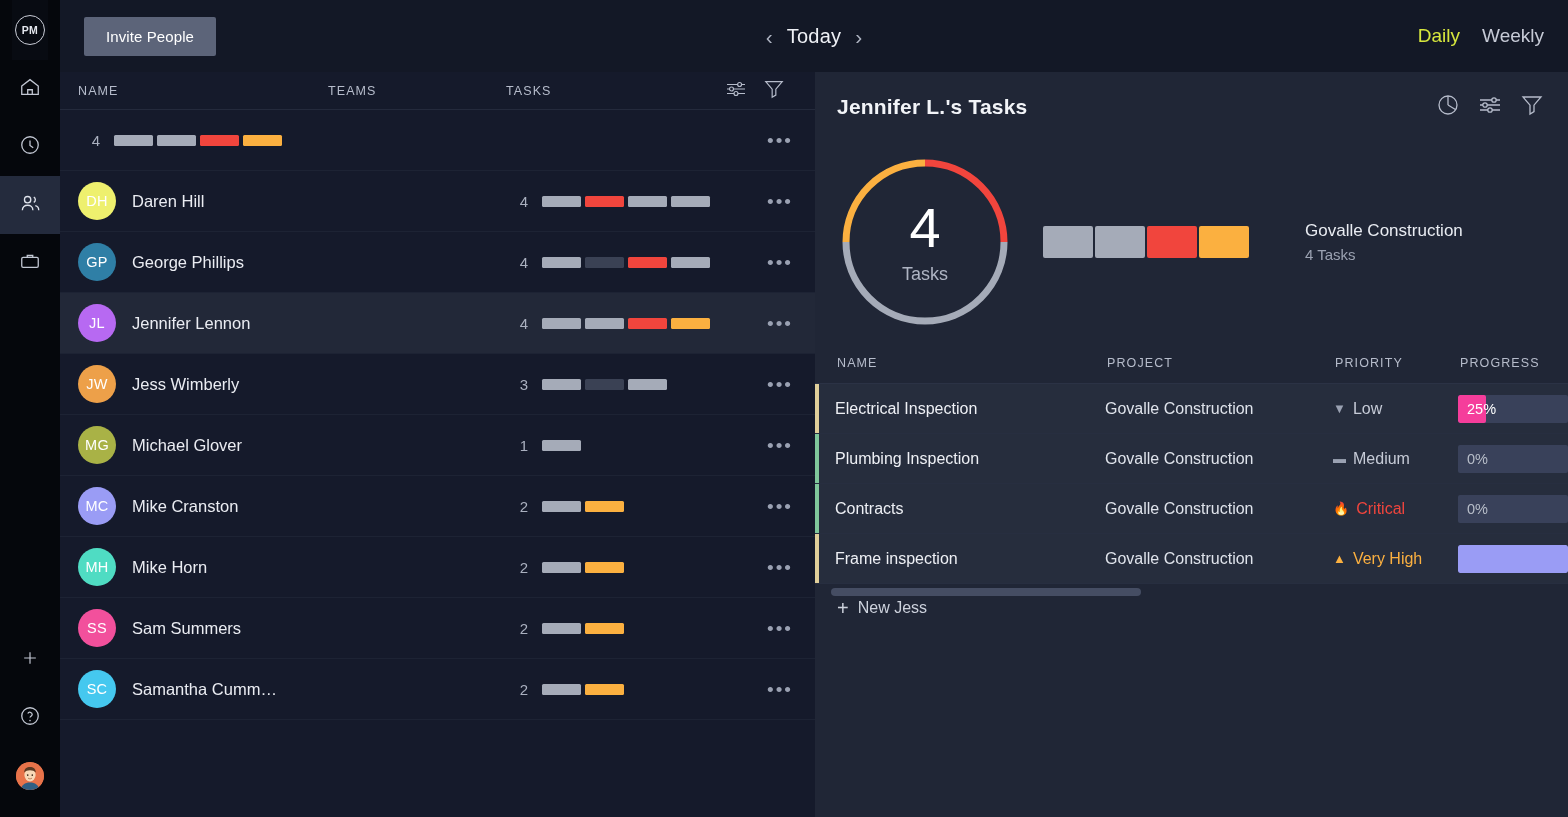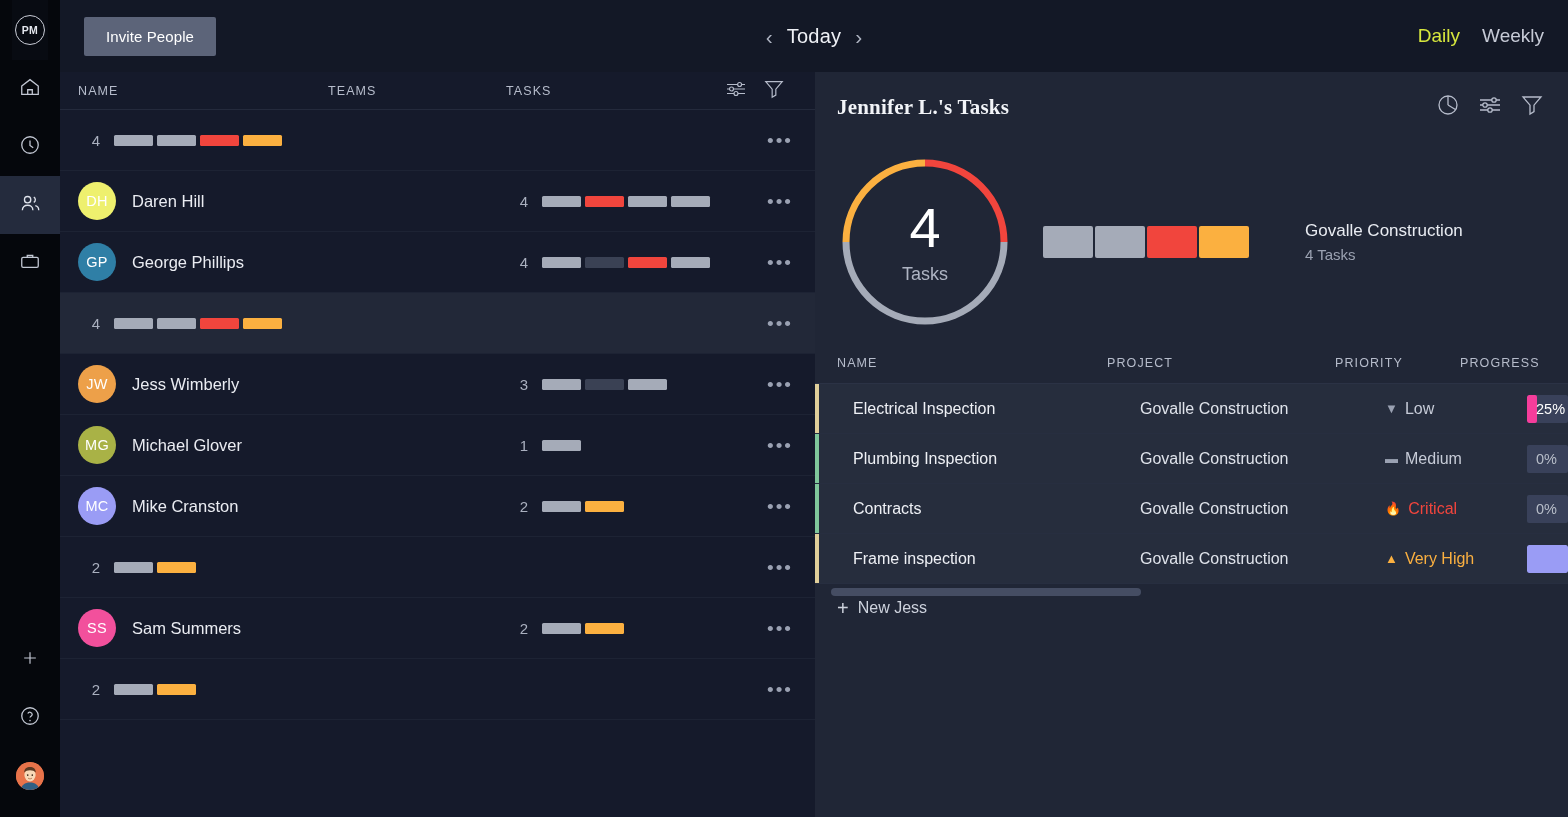--- a/index.html
+++ b/index.html
@@ -117,21 +117,21 @@
     letter-spacing: 2px; cursor: pointer; line-height: 1; padding-left: 14px;
   }
 
   
   .face { position: absolute; inset: 0; }
 
   
   .detail { flex: 1 1 auto; background: #202636; display: flex; flex-direction: column; min-width: 0; }
   .detail-head {
     height: 70px; display: flex; align-items: center;
-    padding: 0 24px 0 22px; flex: 0 0 70px; font-family: Liberation Serif, serif;
+    padding: 0 24px 0 22px; flex: 0 0 70px;
   }
   .detail-title { color: #f2f4f8; font-size: 21px; font-weight: bold; letter-spacing: .2px; }
   .detail-head-icons { margin-left: auto; display: flex; align-items: center; gap: 18px; }
 
   .summary { display: flex; align-items: center; padding: 0 24px 0 22px; height: 200px; flex: 0 0 200px; }
   .donut { position: relative; width: 176px; height: 176px; flex: 0 0 176px; }
   .donut-label {
     position: absolute; inset: 0; display: flex; flex-direction: column;
     align-items: center; justify-content: center;
   }
@@ -152,21 +152,21 @@
     border-bottom: 1px solid #2b3245;
   }
   .t-name { width: 270px; }
   .t-proj { width: 228px; }
   .t-prio { width: 125px; }
   .t-prog { flex: 1 1 auto; }
 
   .task-row {
     display: flex; align-items: center; height: 50px;
     border-bottom: 1px solid #272e40; position: relative;
-    padding-left: 38px; background: #262d3d; cursor: pointer; gap: 17px;
+    padding-left: 20px; background: #262d3d; cursor: pointer;
   }
   .task-stripe { position: absolute; left: 0; top: 0; bottom: 0; width: 4px; }
   .task-name { width: 270px; color: #eef0f5; font-size: 16px; }
   .task-proj { width: 228px; color: #dfe3eb; font-size: 16px; }
   .task-prio { width: 125px; display: flex; align-items: center; gap: 7px; font-size: 16px; }
   .prio-icon { font-size: 13px; line-height: 1; }
   .prog-cell { flex: 1 1 auto; padding-right: 0; }
   .prog-track {
     height: 28px; background: #39415a; border-radius: 2px;
     position: relative; overflow: hidden; width: 100%;
@@ -339,20 +339,26 @@
               <div class="task-count">4</div>
               <div class="seg-wrap">
                 <div class="seg" style="background: rgb(165, 171, 184);"></div>
                 <div class="seg" style="background: rgb(58, 65, 84);"></div>
                 <div class="seg" style="background: rgb(241, 69, 61);"></div>
                 <div class="seg" style="background: rgb(165, 171, 184);"></div>
               </div>
               <div class="row-menu">•••</div>
             </div>
             <div class="person-row selected">
+              <div class="person-left">
+                <div class="avatar" style="background: rgb(183, 105, 242);">
+                  <span>JL</span>
+                </div>
+                <div class="person-name">Jennifer Lennon</div>
+              </div>
               <div class="task-count">4</div>
               <div class="seg-wrap">
                 <div class="seg" style="background: rgb(165, 171, 184);"></div>
                 <div class="seg" style="background: rgb(165, 171, 184);"></div>
                 <div class="seg" style="background: rgb(241, 69, 61);"></div>
                 <div class="seg" style="background: rgb(251, 176, 64);"></div>
               </div>
               <div class="row-menu">•••</div>
             </div>
             <div class="person-row">
@@ -391,20 +397,26 @@
                 <div class="person-name">Mike Cranston</div>
               </div>
               <div class="task-count">2</div>
               <div class="seg-wrap">
                 <div class="seg" style="background: rgb(165, 171, 184);"></div>
                 <div class="seg" style="background: rgb(251, 176, 64);"></div>
               </div>
               <div class="row-menu">•••</div>
             </div>
             <div class="person-row">
+              <div class="person-left">
+                <div class="avatar" style="background: rgb(79, 220, 195);">
+                  <span>MH</span>
+                </div>
+                <div class="person-name">Mike Horn</div>
+              </div>
               <div class="task-count">2</div>
               <div class="seg-wrap">
                 <div class="seg" style="background: rgb(165, 171, 184);"></div>
                 <div class="seg" style="background: rgb(251, 176, 64);"></div>
               </div>
               <div class="row-menu">•••</div>
             </div>
             <div class="person-row">
               <div class="person-left">
                 <div class="avatar" style="background: rgb(242, 80, 156);">
@@ -413,20 +425,26 @@
                 <div class="person-name">Sam Summers</div>
               </div>
               <div class="task-count">2</div>
               <div class="seg-wrap">
                 <div class="seg" style="background: rgb(165, 171, 184);"></div>
                 <div class="seg" style="background: rgb(251, 176, 64);"></div>
               </div>
               <div class="row-menu">•••</div>
             </div>
             <div class="person-row">
+              <div class="person-left">
+                <div class="avatar" style="background: rgb(69, 200, 239);">
+                  <span>SC</span>
+                </div>
+                <div class="person-name">Samantha Cumm…</div>
+              </div>
               <div class="task-count">2</div>
               <div class="seg-wrap">
                 <div class="seg" style="background: rgb(165, 171, 184);"></div>
                 <div class="seg" style="background: rgb(251, 176, 64);"></div>
               </div>
               <div class="row-menu">•••</div>
             </div>
           </div>
       </div>
 

